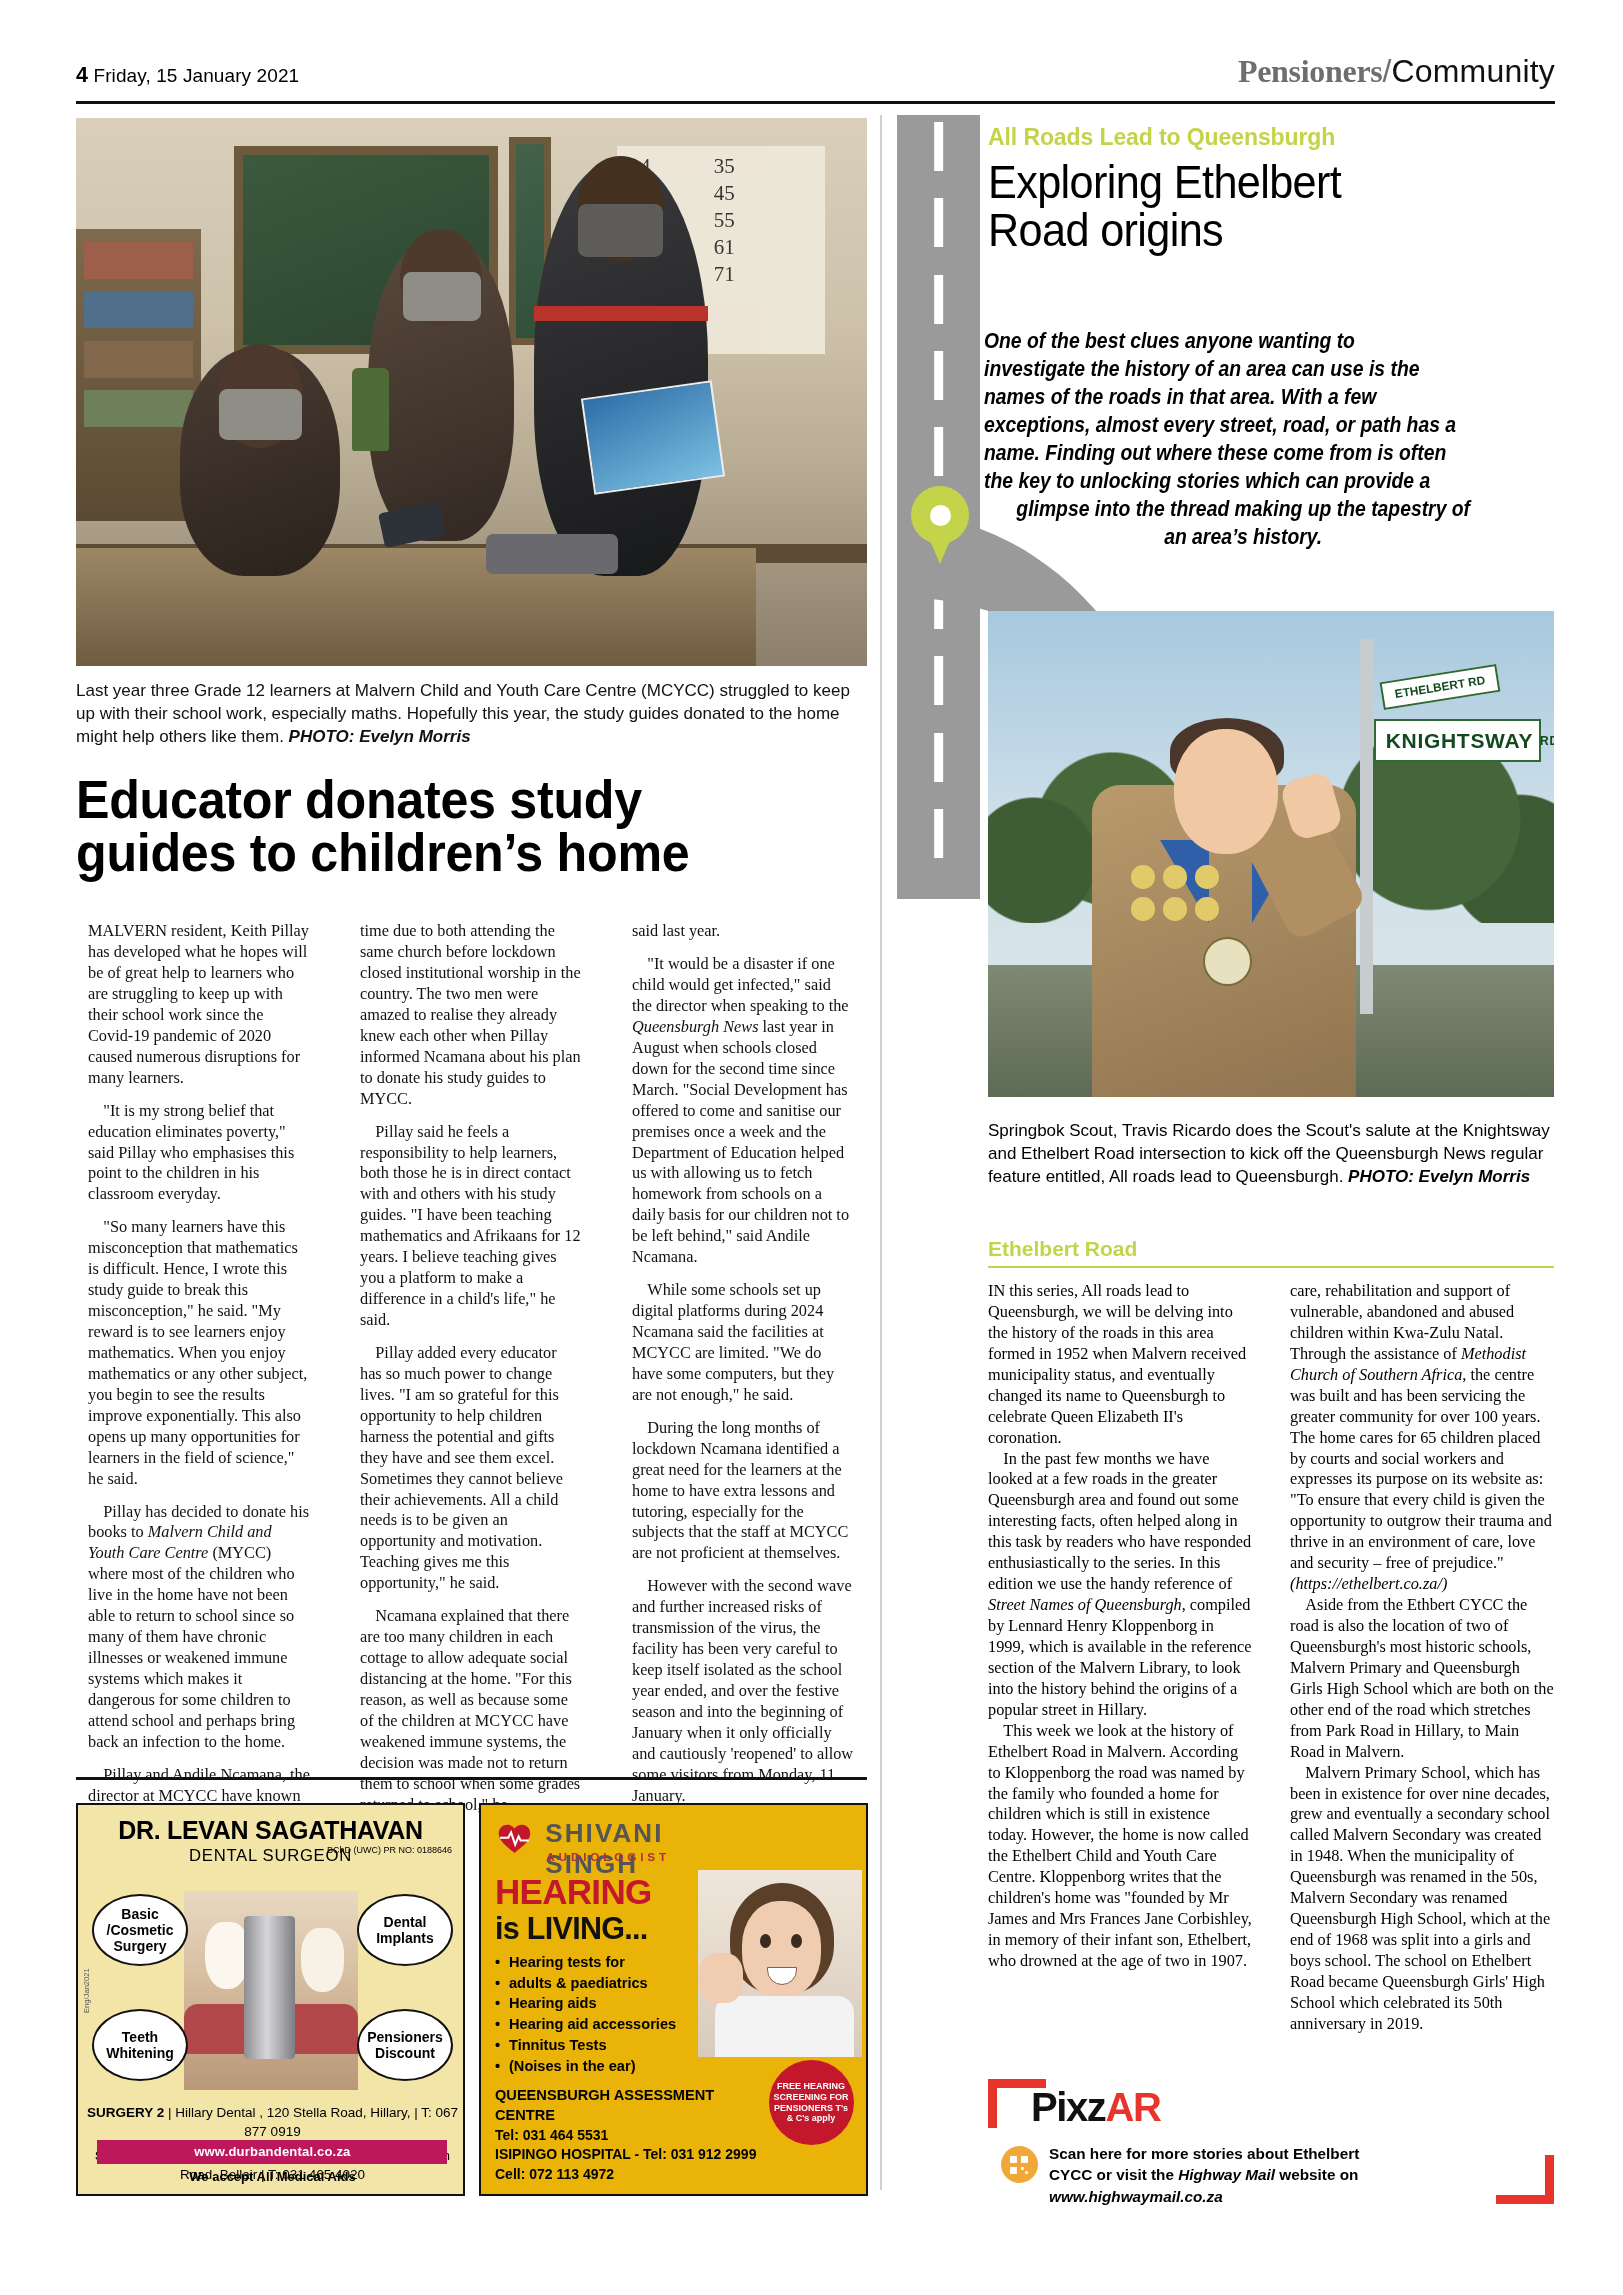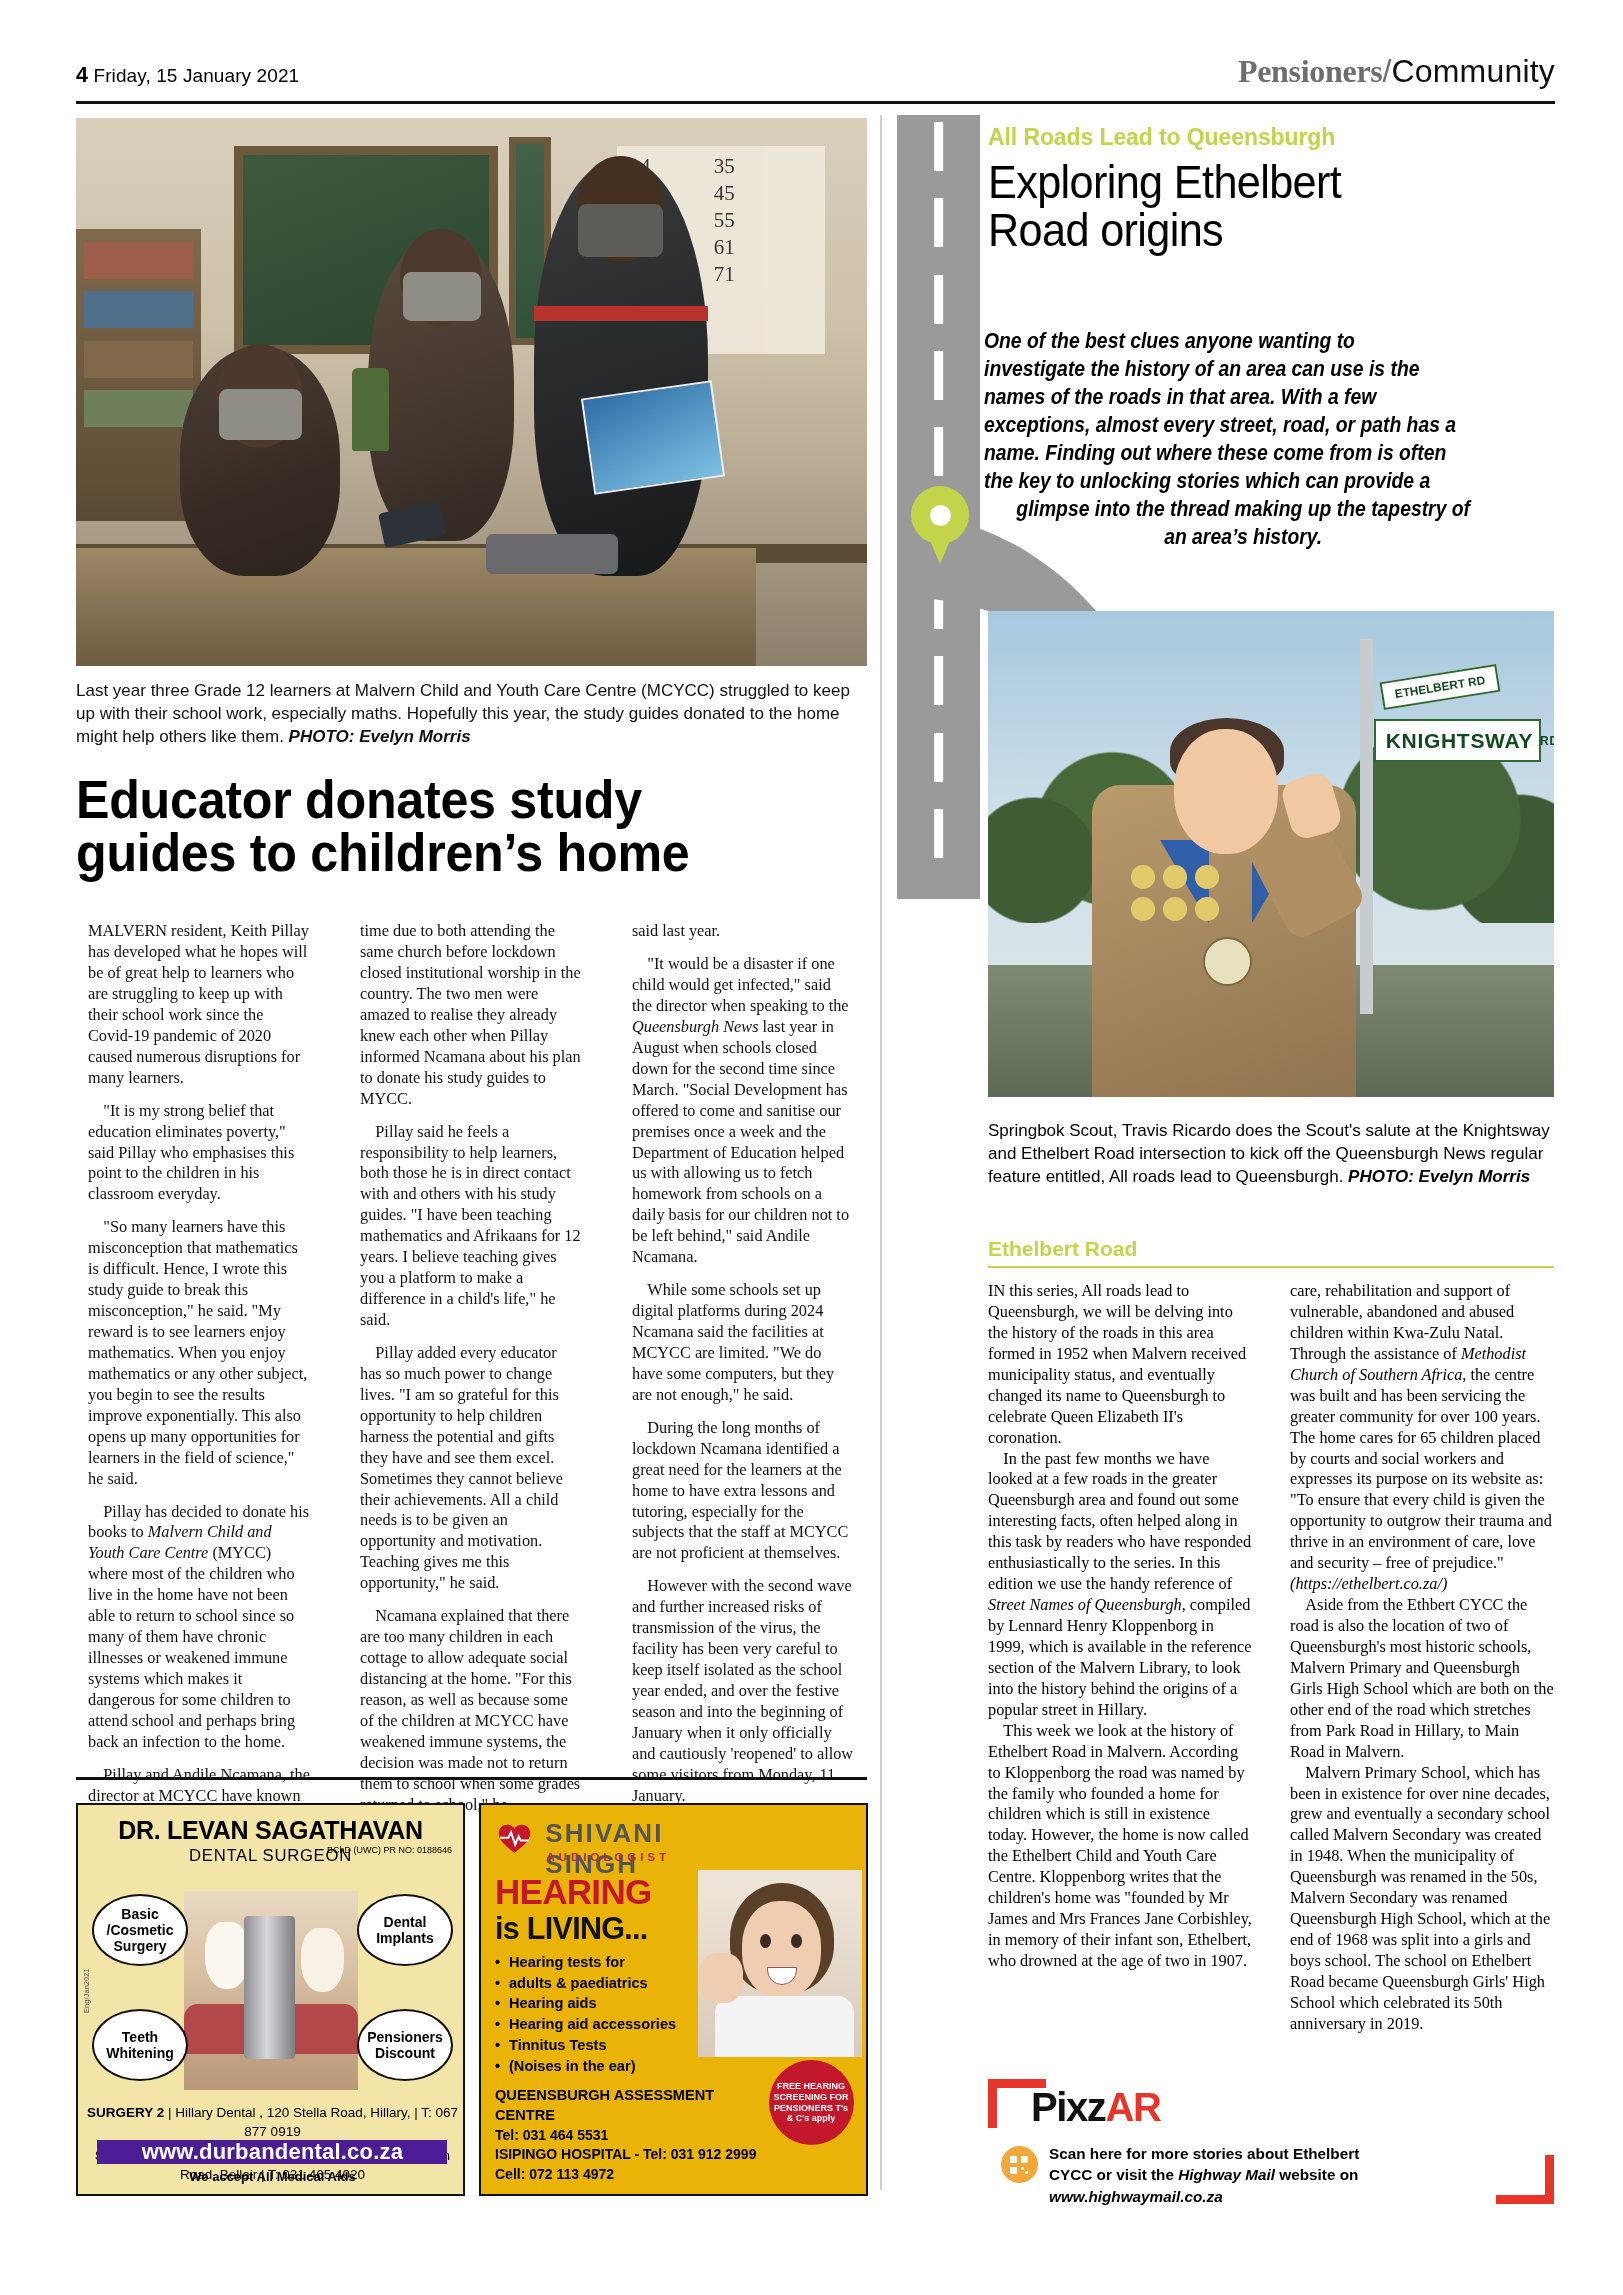--- a/index.html
+++ b/index.html
@@ -123,21 +123,21 @@
           background:#fff; display:flex; align-items:center; justify-content:center; text-align:center;
           font-size:14px; font-weight:bold; line-height:1.15; padding:2.8px; }
   .pill.p-a { left:14px; top:7px; }
   .pill.p-b { right:14px; top:7px; }
   .pill.p-c { left:14px; top:122px; }
   .pill.p-d { right:14px; top:122px; }
   .ad-dental .dt-addr { position:absolute; left:0; top:298px; width:389px; text-align:center;
     font-size:13.5px; line-height:1.42; }
   .ad-dental .dt-addr b { font-weight:bold; }
   .ad-dental .dt-url { position:absolute; left:19.4px; bottom:30.5px; width:350px; height:23.6px;
-    background:#4c1d95; color:#fff; font-size:22px; font-weight:bold; text-align:center; line-height:23.6px; letter-spacing:0.2px; }
+    background:#be185d; color:#fff; font-size:13px; font-weight:bold; text-align:center; line-height:23.6px; letter-spacing:0.2px; }
   .ad-dental .dt-foot { position:absolute; left:0; bottom:9.7px; width:389px; text-align:center; font-size:13px; font-weight:bold; }
   .ad-dental .dt-side { position:absolute; left:4.2px; top:208px; font-size:7.6px; transform:rotate(-90deg); transform-origin:left top; color:#555; }
 
   .ad-hear {
     position:absolute; left:403px; top:0; width:389px; height:393px;
     background:#eab308; border:2.8px solid #111; overflow:hidden;
   }
   .sh-head { position:absolute; left:15.3px; top:12.5px; }
   .sh-logo-mark { position:absolute; left:0; top:2.8px; width:37px; height:37px; }
   .sh-name { position:absolute; left:49px; top:0; font-size:26px; letter-spacing:2.1px; color:#555; font-weight:bold;}

